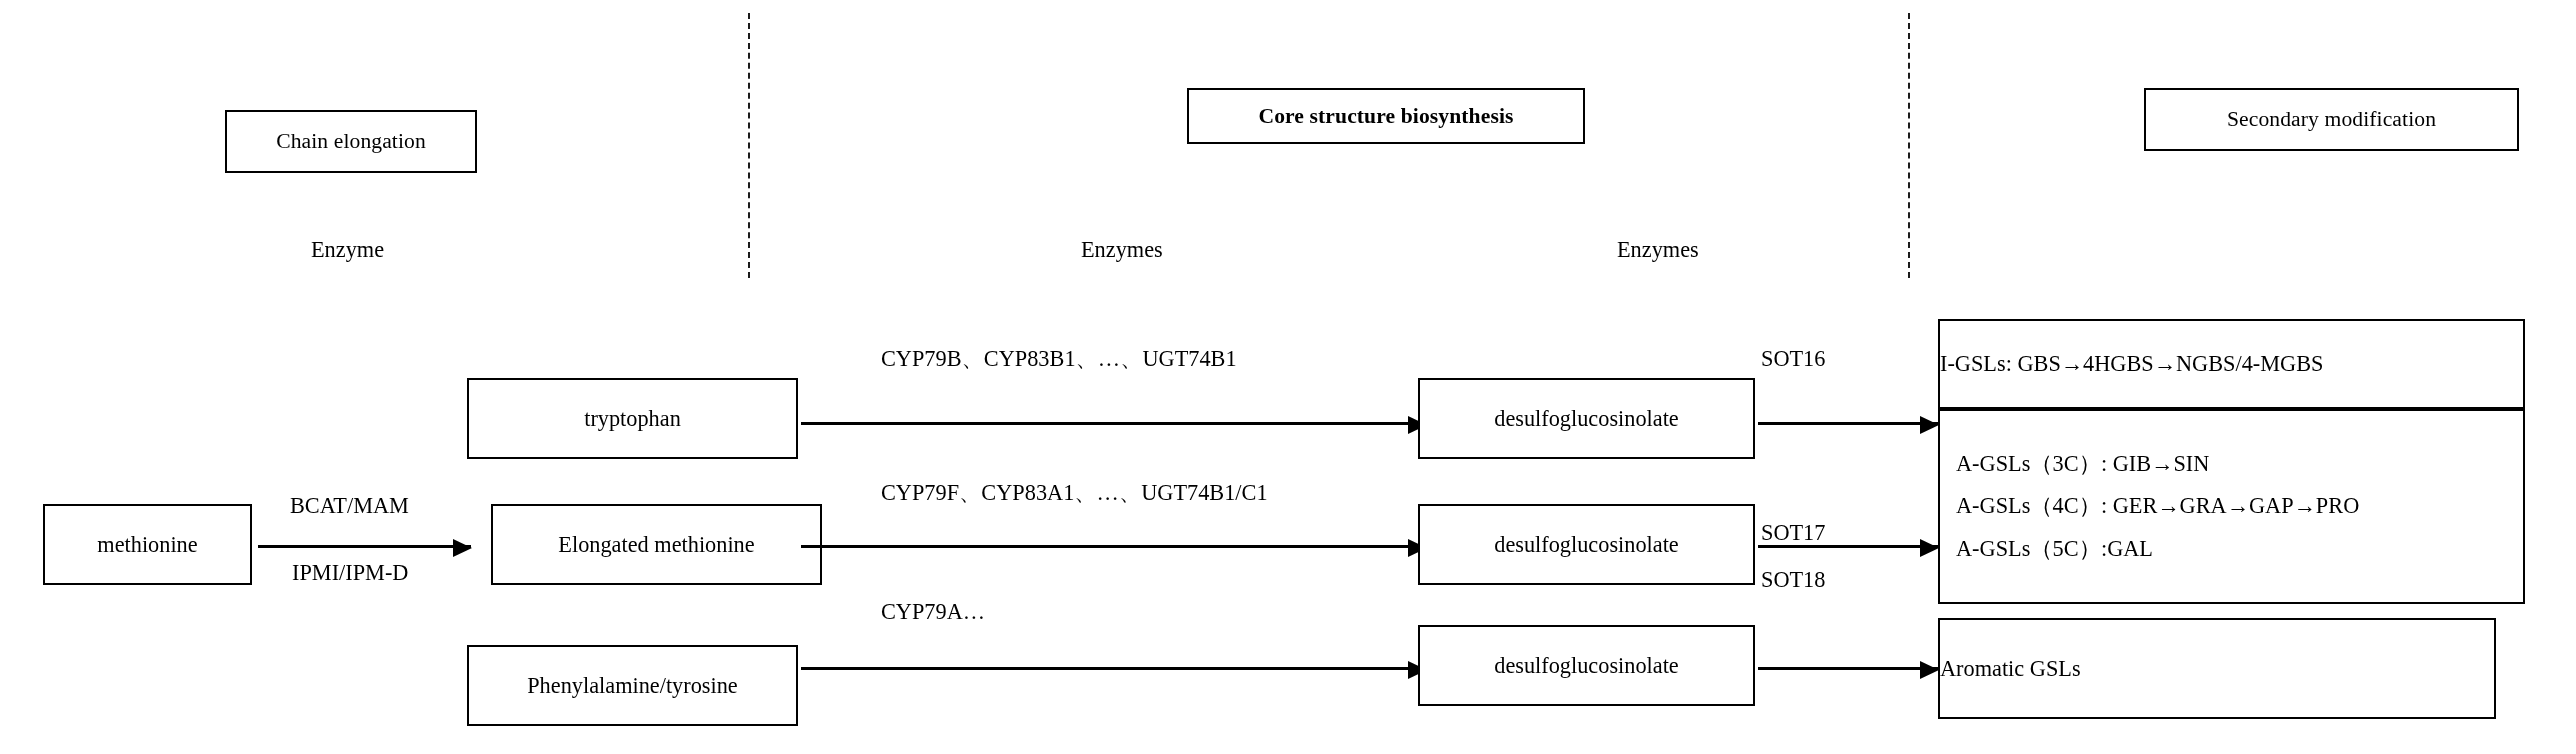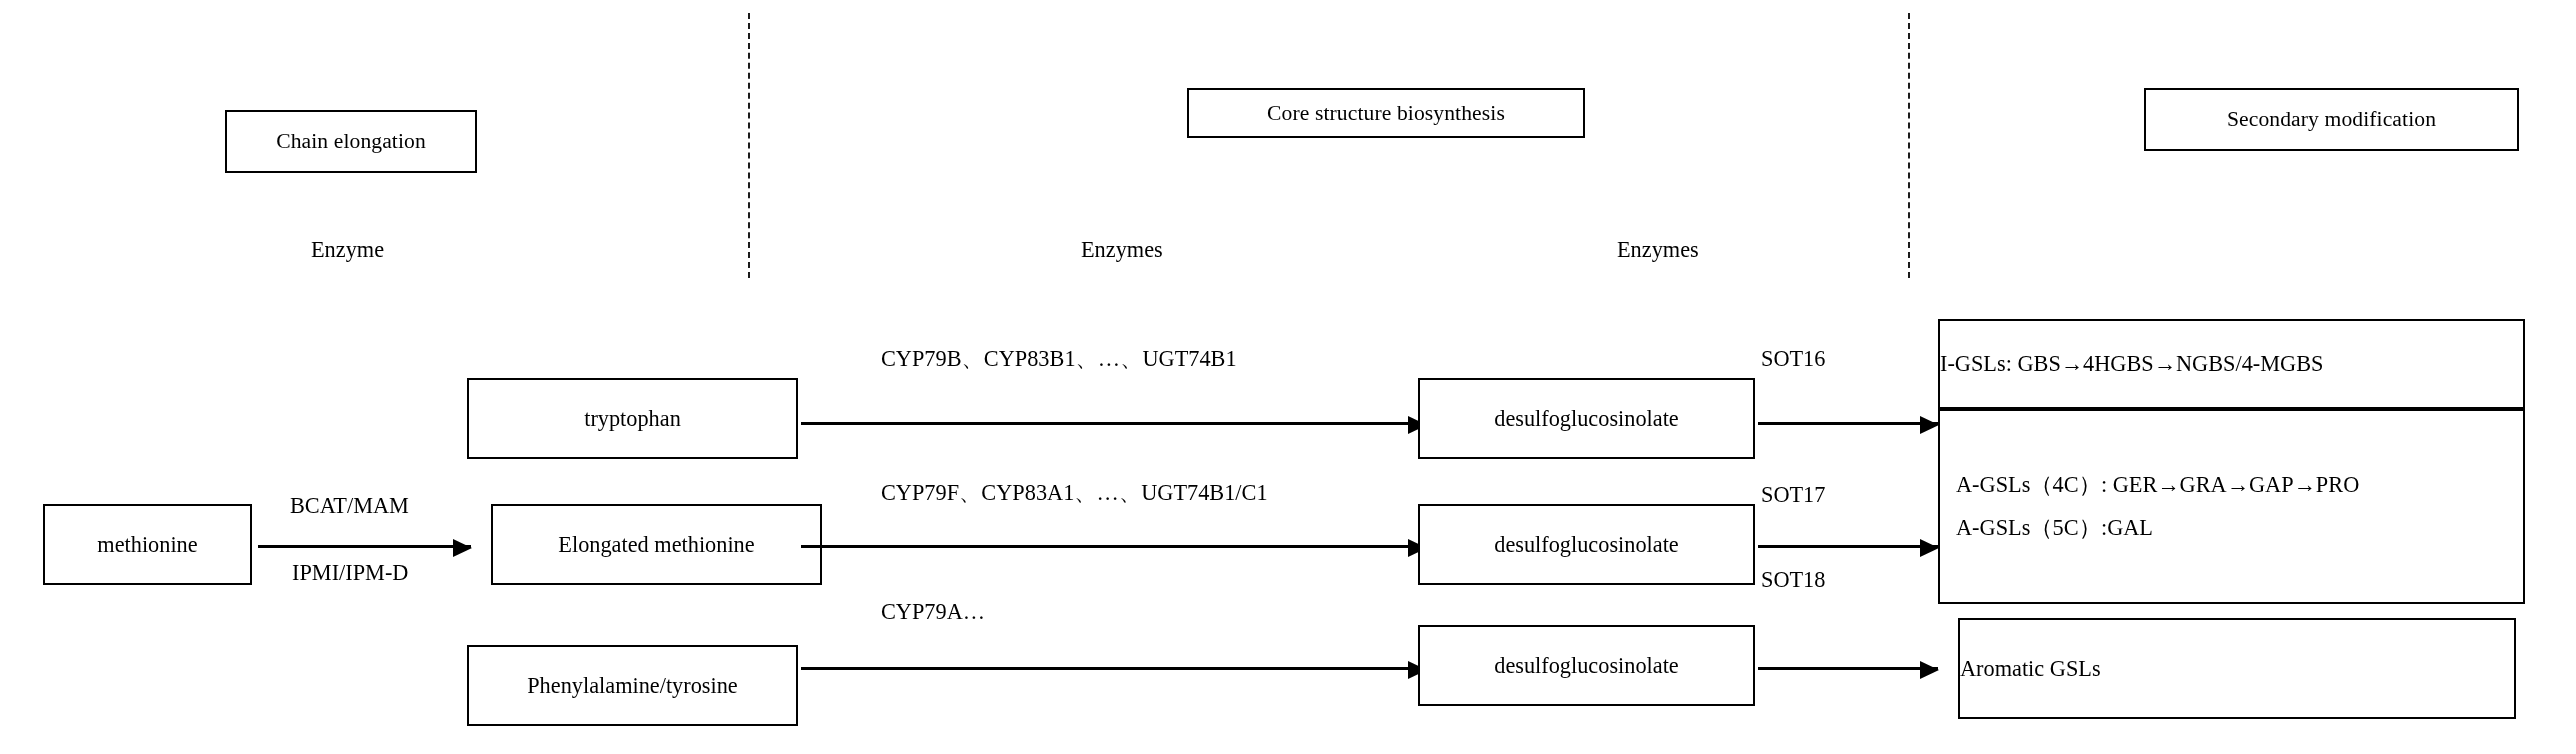--- a/index.html
+++ b/index.html
@@ -87,21 +87,21 @@
 </style>
 </head>
 <body>
 
 <div id="canvas">
 
   <div class="box phase-header" style="left:225px; top:110px; width:252px; height:63px;">
     <span>Chain elongation</span>
   </div>
 
-  <div class="box phase-header" style="left:1187px; top:88px; width:398px; height:50px;">
+  <div class="box phase-header" style="left:1187px; top:88px; width:398px; height:56px;font-weight:bold;">
     <span>Core structure biosynthesis</span>
   </div>
 
   <div class="box phase-header" style="left:2144px; top:88px; width:375px; height:63px;">
     <span>Secondary modification</span>
   </div>
 
   <div class="divider" style="left:748px; top:13px; height:265px;"></div>
   <div class="divider" style="left:1908px; top:13px; height:265px;"></div>
 
@@ -143,34 +143,35 @@
 
   <div class="box node-label" style="left:1418px; top:504px; width:337px; height:81px;">
     <span>desulfoglucosinolate</span>
   </div>
 
   <div class="box node-label" style="left:1418px; top:625px; width:337px; height:81px;">
     <span>desulfoglucosinolate</span>
   </div>
 
   <div class="free-text" style="left:1761px; top:347px;">SOT16</div>
-  <div class="free-text" style="left:1761px; top:483px;">SOT17</div>
+  <div class="free-text" style="left:1761px; top:521px;">SOT17</div>
   <div class="free-text" style="left:1761px; top:568px;">SOT18</div>
 
   <div class="arrow" style="left:1758px; top:422px; width:180px;"></div>
   <div class="arrow" style="left:1758px; top:545px; width:180px;"></div>
   <div class="arrow" style="left:1758px; top:667px; width:180px;"></div>
 
   <div class="box node-label left-align" style="left:1938px; top:319px; width:587px; height:90px;">
     <span class="result-line">I-GSLs: GBS→4HGBS→NGBS/4-MGBS</span>
   </div>
 
   <div class="result-stack" style="left:1938px; top:409px; width:587px; height:195px;">
+    <span class="result-line">A-GSLs（3C）: GIB→SIN</span>
     <span class="result-line">A-GSLs（4C）: GER→GRA→GAP→PRO</span>
     <span class="result-line">A-GSLs（5C）:GAL</span>
   </div>
 
-  <div class="box node-label left-align" style="left:1938px; top:618px; width:558px; height:101px;margin-left:20px;">
+  <div class="box node-label left-align" style="left:1938px; top:618px; width:558px; height:101px;">
     <span class="result-line">Aromatic GSLs</span>
   </div>
 
 </div>
 
 
 </body></html>

